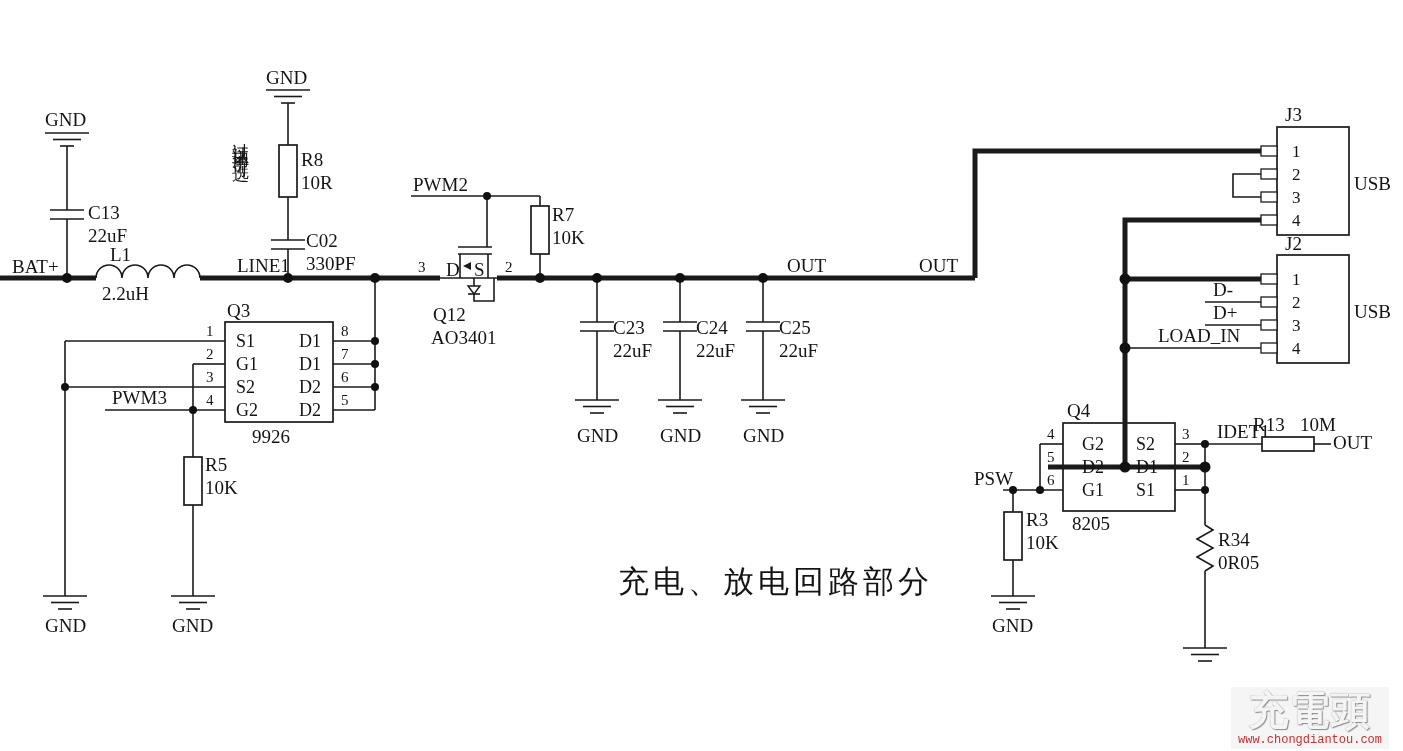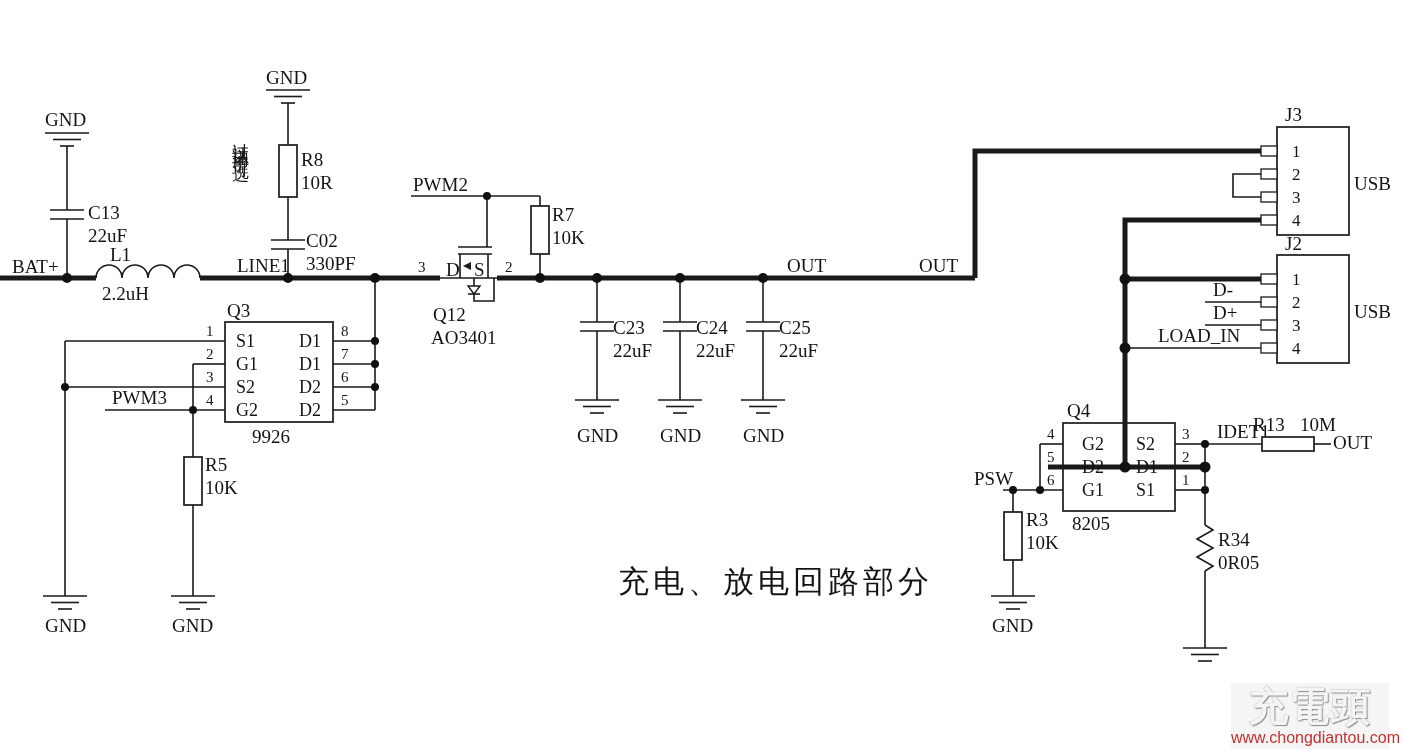--- a/index.html
+++ b/index.html
@@ -14,21 +14,21 @@
   .dot{fill:#111;stroke:none}
   text{fill:#141414;font-family:"Liberation Serif","DejaVu Serif",serif}
   .t{font-size:19px}
   .tp{font-size:15px}
   .tc{font-size:18px}
   .tn{font-size:17px}
   .ttl{font-size:31px;letter-spacing:4px}
   .vtext{position:absolute;left:229px;top:130px;writing-mode:vertical-rl;font-size:17px;letter-spacing:3px;color:#141414}
   .wm{position:absolute;right:14px;bottom:2px;width:158px;text-align:center;background:rgba(190,190,190,.15);padding:2px 0}
   .wm-logo{font-size:40px;line-height:44px;font-weight:bold;color:#f4f4f4;text-shadow:0 0 1px #9a9a9a,1px 1px 1px #8a8a8a;letter-spacing:1px;white-space:nowrap}
-  .wm-url{font-size:16px;color:#c53030;font-family:Liberation Sans, sans-serif}
+  .wm-url{font-size:12px;color:#c53030;font-family:Liberation Mono, monospace}
 </style>
 </head>
 <body>
 
 <div id="stage">
 <svg width="1403" height="751" viewBox="0 0 1403 751">
   <defs>
     <g id="gndsym">
       <line x1="-22" y1="0" x2="22" y2="0" class="w" stroke-width="2"></line>
       <line x1="-14" y1="6.5" x2="14" y2="6.5" class="w"></line>

